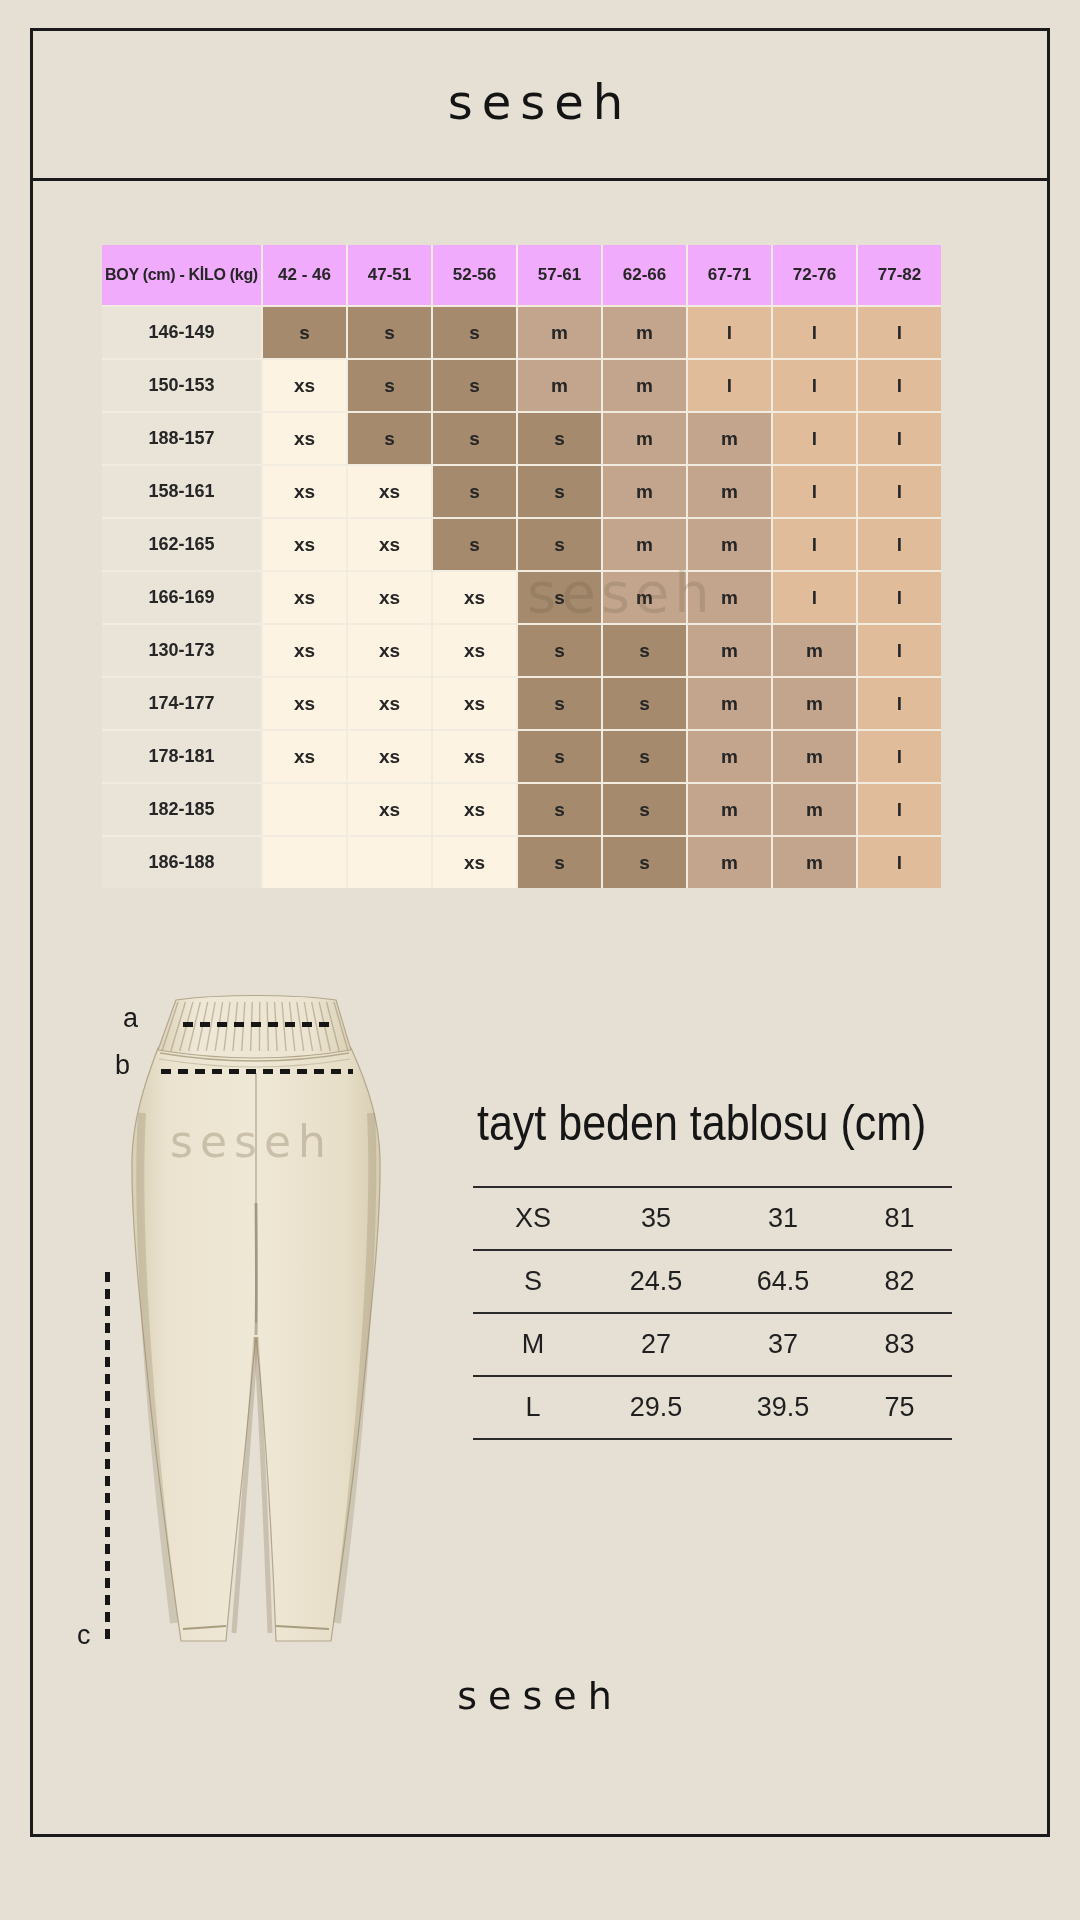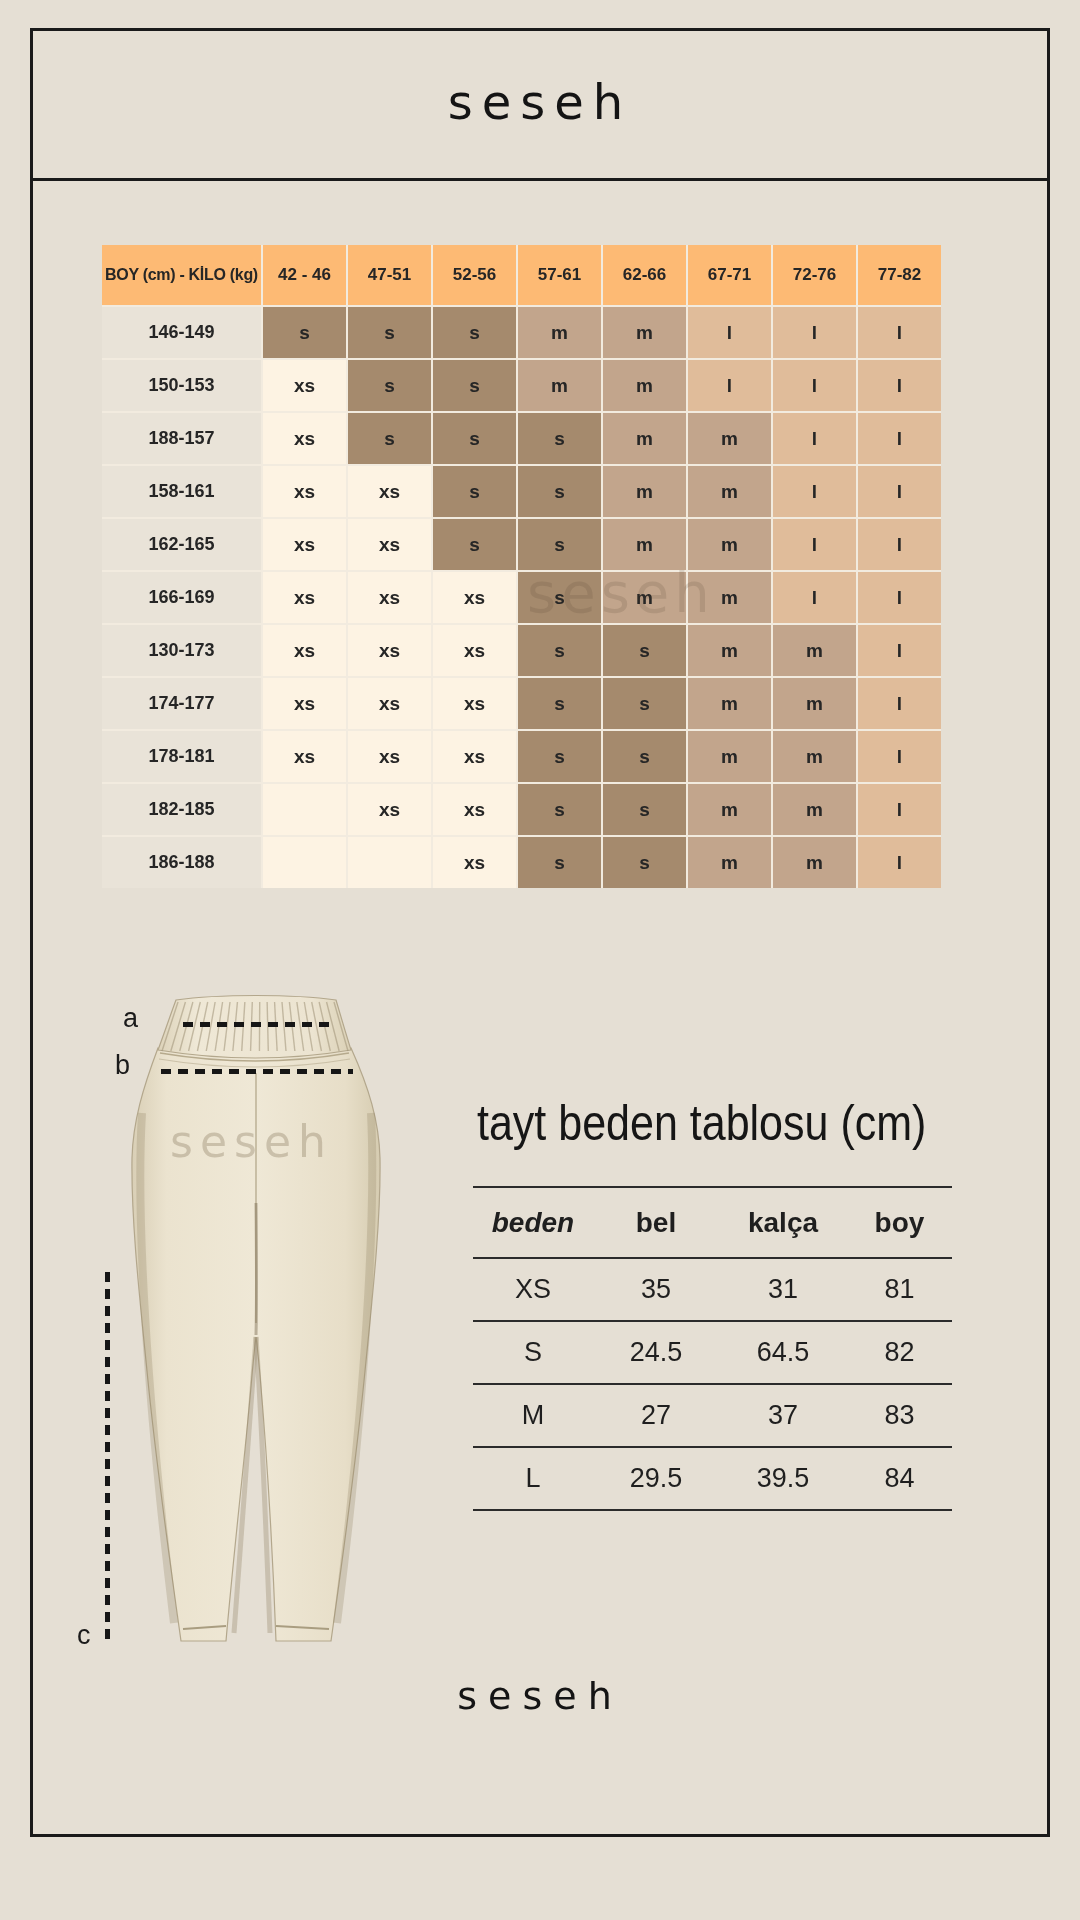--- a/index.html
+++ b/index.html
@@ -34,21 +34,21 @@
     display:grid;
     grid-template-columns:159px repeat(8, 83px);
     grid-template-rows:60px repeat(11, 51px);
     gap:2px;
     background:#f2ebdf;
   }
   .mcell {
     display:flex; align-items:center; justify-content:center;
     font-weight:700; font-size:19px; color:#262626;
   }
-  .mhdr { background:#fdba74; font-size:17px; font-weight:600; }
+  .mhdr { background:#f0abfc; font-size:17px; font-weight:600; }
   .mcorner { font-size:16px; font-weight:700; letter-spacing:-0.3px; }
   .mrowlabel { background:#e9e3d8; font-size:18px; font-weight:600; }
 
   .wm-table {
     left:527px; top:560px;
     font-family:"DejaVu Sans", sans-serif;
     font-size:56px; letter-spacing:5px; font-weight:400;
     color:rgba(85,66,48,0.16);
     pointer-events:none;
   }
@@ -298,26 +298,20 @@
 <div class="abs dash-h" style="left:183px; top:1022px; width:150px;"></div>
 
 <div class="abs mlabel" style="left:115px; top:1050px;">b</div>
 <div class="abs dash-h" style="left:161px; top:1069px; width:192px;"></div>
 
 <div class="abs dash-v" style="left:105px; top:1272px; height:373px;"></div>
 <div class="abs mlabel" style="left:77px; top:1620px;">c</div>
 
 <div class="abs bt-title">tayt beden tablosu (cm)</div>
 <div class="abs btable">
-    <div class="bt-row hdr">
-      <div class="bt-cell">beden</div>
-      <div class="bt-cell">bel</div>
-      <div class="bt-cell">kalça</div>
-      <div class="bt-cell">boy</div>
-    </div>
     <div class="bt-row datarow">
       <div class="bt-cell">XS</div>
       <div class="bt-cell">35</div>
       <div class="bt-cell">31</div>
       <div class="bt-cell">81</div>
     </div>
     <div class="bt-row datarow">
       <div class="bt-cell">S</div>
       <div class="bt-cell">24.5</div>
       <div class="bt-cell">64.5</div>
@@ -326,17 +320,17 @@
     <div class="bt-row datarow">
       <div class="bt-cell">M</div>
       <div class="bt-cell">27</div>
       <div class="bt-cell">37</div>
       <div class="bt-cell">83</div>
     </div>
     <div class="bt-row datarow">
       <div class="bt-cell">L</div>
       <div class="bt-cell">29.5</div>
       <div class="bt-cell">39.5</div>
-      <div class="bt-cell">84</div>
+      <div class="bt-cell">75</div>
     </div>
   </div>
 
 <div class="abs brand-footer">seseh</div>
 
 </body></html>

